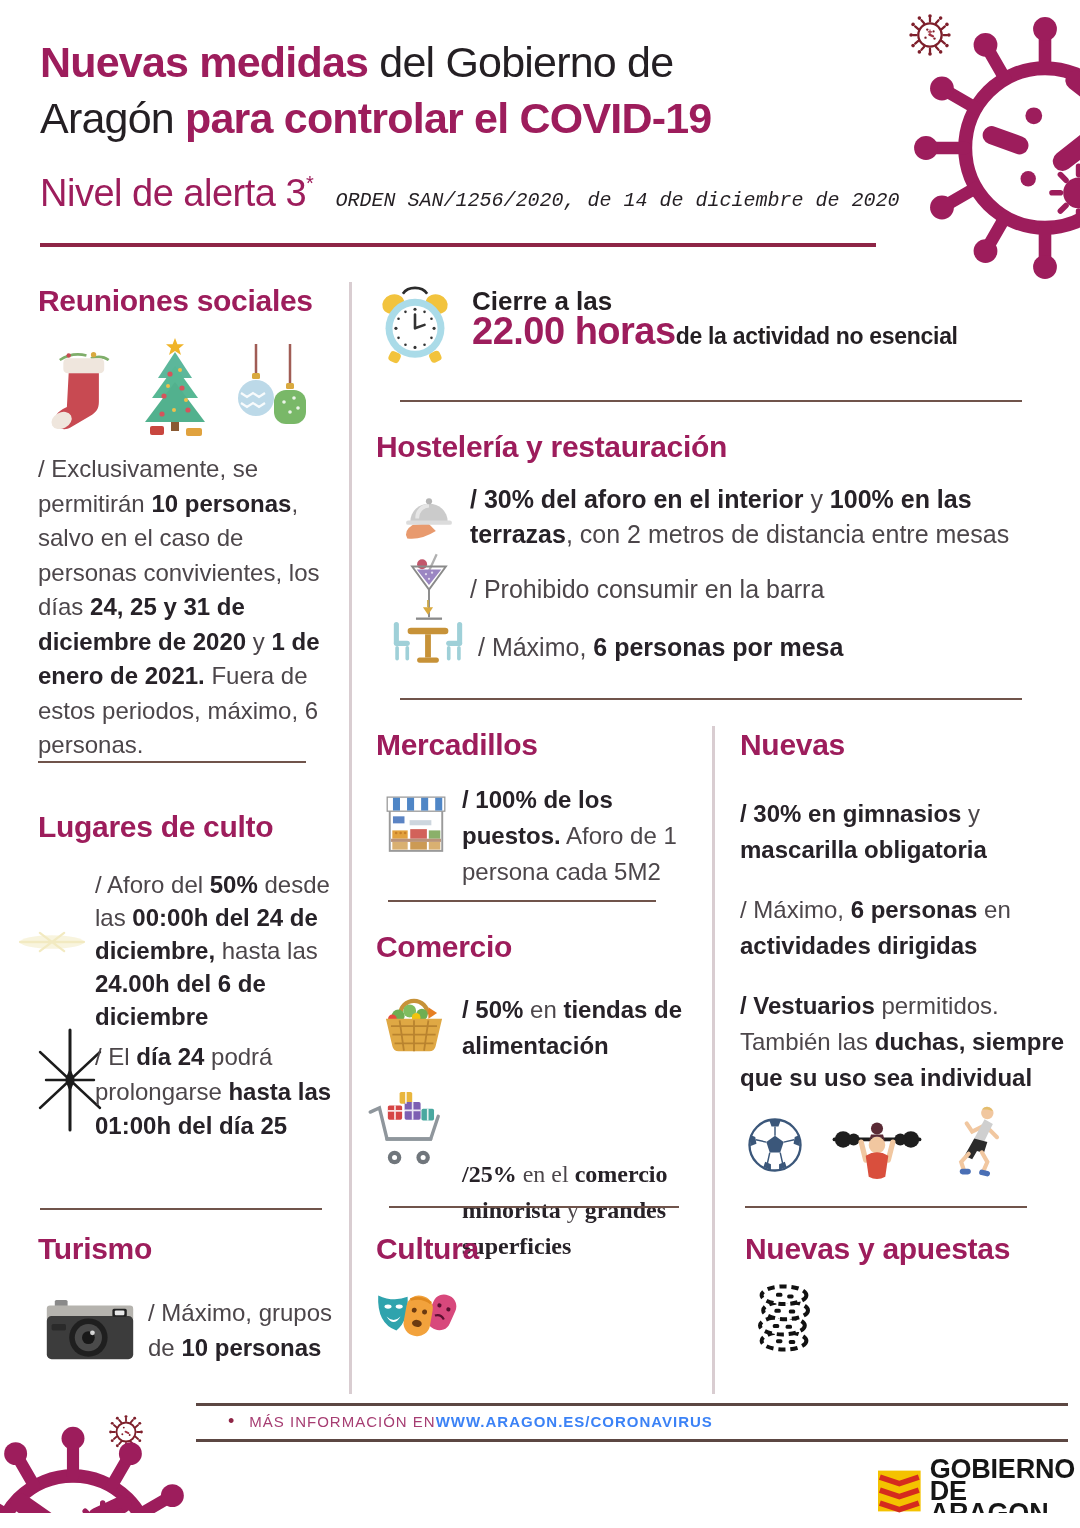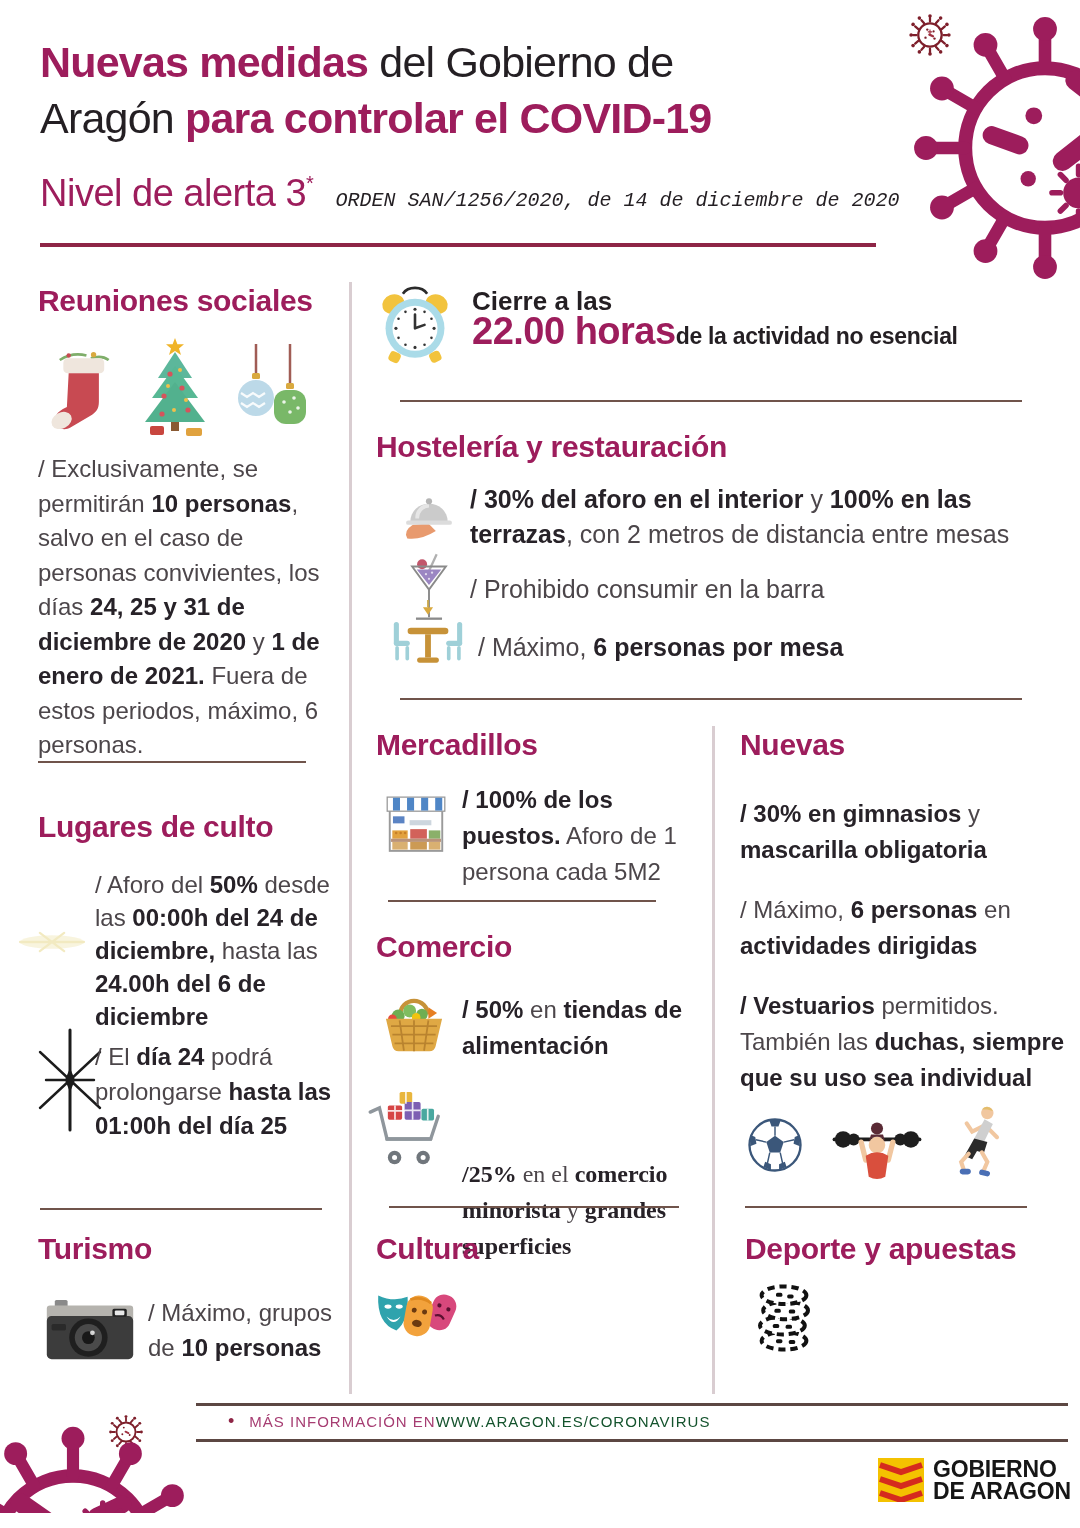--- a/index.html
+++ b/index.html
@@ -21,23 +21,23 @@
   .rule-berry{height:4px;background:#8e2546;}
   .rule-footer{height:3px;background:#5c4743;}
   .vdivider{width:3px;background:#d9cdd1;}
   .cierre1{font-size:26px;font-weight:700;color:#241f23;}
   .cierre2{white-space:nowrap;}
   .cierre-time{font-size:38px;font-weight:700;color:#9d1d5c;letter-spacing:-0.5px;}
   .cierre-rest{font-size:23px;font-weight:700;color:#241f23;letter-spacing:-0.3px;}
   .footer-info{display:flex;align-items:center;font-size:15px;letter-spacing:1px;}
   .footer-bullet{color:#8e2546;font-size:18px;margin-right:14px;}
   .footer-prefix{color:#a63d72;font-weight:500;}
-  .footer-url{color:#14532d;font-weight:400;}
+  .footer-url{color:#3b82f6;font-weight:700;}
   .logo{display:flex;align-items:center;}
-  .logo-text{margin-left:9px;font-size:23px;font-weight:700;line-height:22px;color:#161616;letter-spacing:-0.2px;}
+  .logo-text{margin-left:9px;font-size:27px;font-weight:700;line-height:22px;color:#161616;letter-spacing:-0.2px;}
   svg{display:block;}
 </style>
 </head>
 <body>
 
 <div class="page">
 
   <div class="abs main-title" style="left:40px;top:34px;width:860px;">
     <div><span class="c-berry">Nuevas medidas</span><span class="c-dark t-med"> del Gobierno de</span></div>
     <div><span class="c-dark t-med">Aragón </span><span class="c-berry">para controlar el COVID-19</span></div>
@@ -445,21 +445,21 @@
     </g>
     <g transform="rotate(10 62 52)">
       <rect x="44" y="22" width="38" height="58" rx="18" fill="#f2a23c"></rect>
       <circle cx="56" cy="44" r="3.5" fill="#6b3a10"></circle>
         <circle cx="71" cy="44" r="3.5" fill="#6b3a10"></circle>
       <ellipse cx="63" cy="62" rx="7" ry="5" fill="#6b3a10"></ellipse>
       <path d="M48,30 q15,-8 30,0" stroke="#e08a20" stroke-width="4" fill="none"></path>
     </g>
   </svg>
 
-  <div class="abs sec-title" style="left:745px;top:1232px;">Deporte y apuestas</div>
+  <div class="abs sec-title" style="left:745px;top:1232px;">Nuevas y apuestas</div>
 
   <svg class="abs" style="left:752px;top:1280px;" width="64" height="76" viewBox="0 0 80 95">
     <g fill="#ffffff" stroke="#111111" stroke-width="5">
       <ellipse cx="40" cy="76" rx="28" ry="11" stroke-dasharray="9 6"></ellipse>
       <ellipse cx="38" cy="57" rx="28" ry="11" stroke-dasharray="9 6"></ellipse>
       <ellipse cx="42" cy="38" rx="28" ry="11" stroke-dasharray="9 6"></ellipse>
       <ellipse cx="40" cy="19" rx="28" ry="11" stroke-dasharray="9 6"></ellipse>
     </g>
     <g fill="#111111">
       <rect x="30" y="16" width="8" height="5" rx="2"></rect>

